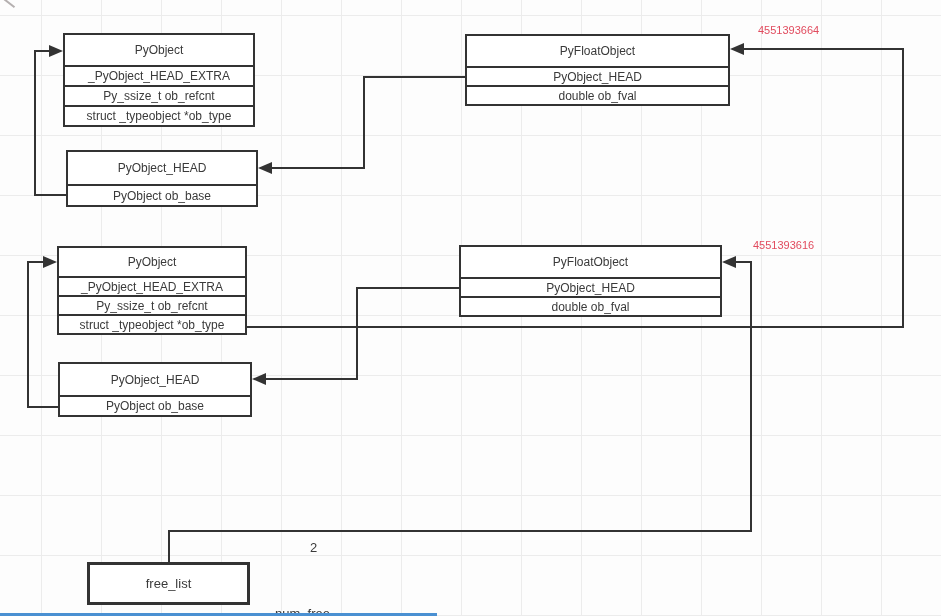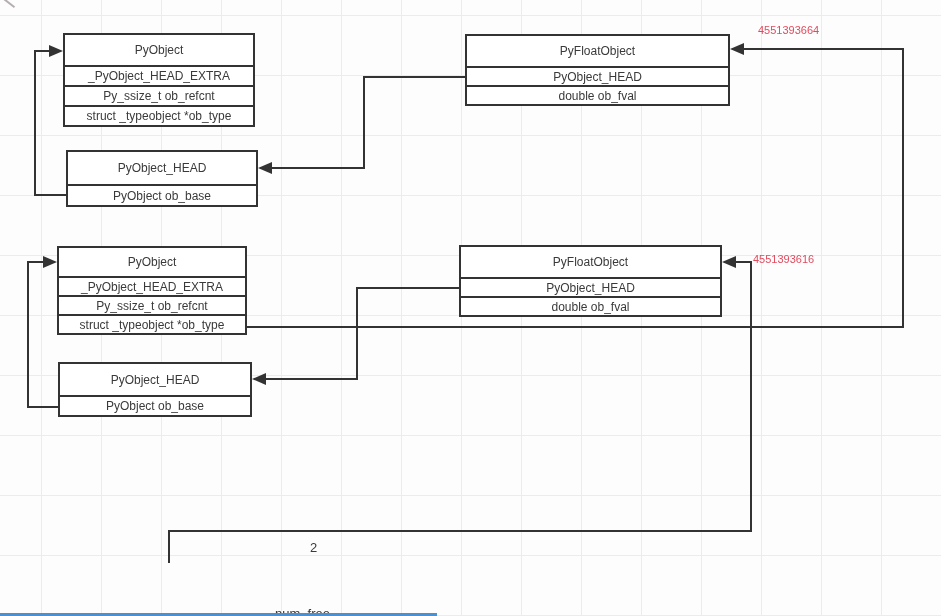--- a/index.html
+++ b/index.html
@@ -121,38 +121,41 @@
     <div class="hdr" style="height:31px">PyObject_HEAD</div>
     <div class="row" style="height:18px">PyObject ob_base</div>
   </div>
 
   <div class="struct-box" style="left:459px;top:245px;width:259px;">
     <div class="hdr" style="height:30px">PyFloatObject</div>
     <div class="row" style="height:17px">PyObject_HEAD</div>
     <div class="row" style="height:17px">double ob_fval</div>
   </div>
 
-  <div class="addr" style="left:753px;top:253px;">4551393616</div>
+  <div class="addr" style="left:753px;top:239px;">4551393616</div>
 
   <div class="line hline" style="left:27px;top:406px;width:31px;"></div>
   <div class="line vline" style="left:27px;top:261px;height:147px;"></div>
   <div class="line hline" style="left:27px;top:261px;width:17px;"></div>
   <div class="arr arr-r" style="left:43px;top:256px;"></div>
 
   <div class="line hline" style="left:356px;top:287px;width:103px;"></div>
   <div class="line vline" style="left:356px;top:287px;height:92px;"></div>
   <div class="line hline" style="left:265px;top:378px;width:93px;"></div>
   <div class="arr arr-l" style="left:252px;top:373px;"></div>
 
   <div class="line hline" style="left:735px;top:261px;width:17px;"></div>
   <div class="line vline" style="left:750px;top:261px;height:271px;"></div>
   <div class="line hline" style="left:168px;top:530px;width:584px;"></div>
   <div class="line vline" style="left:168px;top:530px;height:33px;"></div>
   <div class="arr arr-l" style="left:722px;top:256px;"></div>
 
+  <div class="single-box" style="left:87px;top:562px;width:163px;height:43px;">
+    <span>free_list</span>
+  </div>
 
   <div class="plain-label" style="left:310px;top:540px;">2</div>
 
   <div class="plain-label" style="left:275px;top:578px;margin-top:28px;">num_free</div>
 
   <div class="bottom-bar"></div>
 
 </div>
 
 </body></html>

